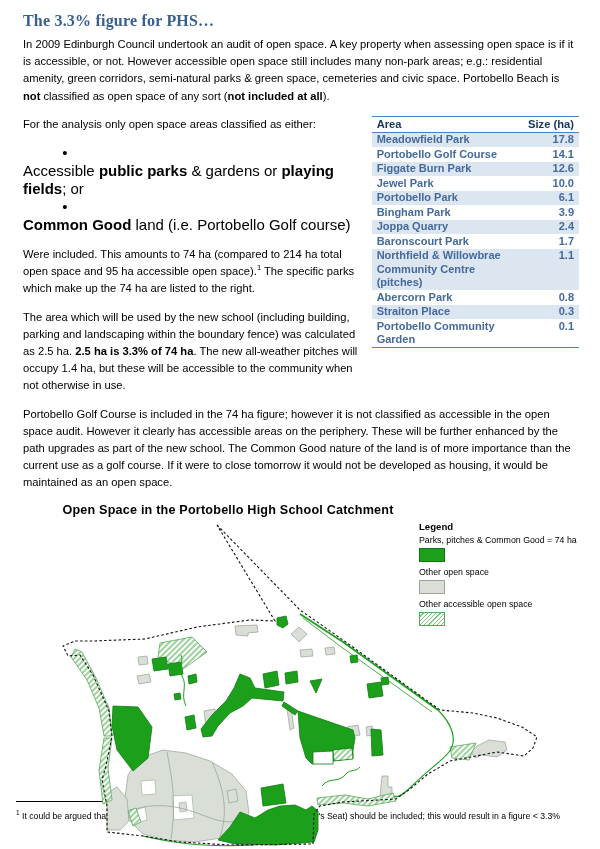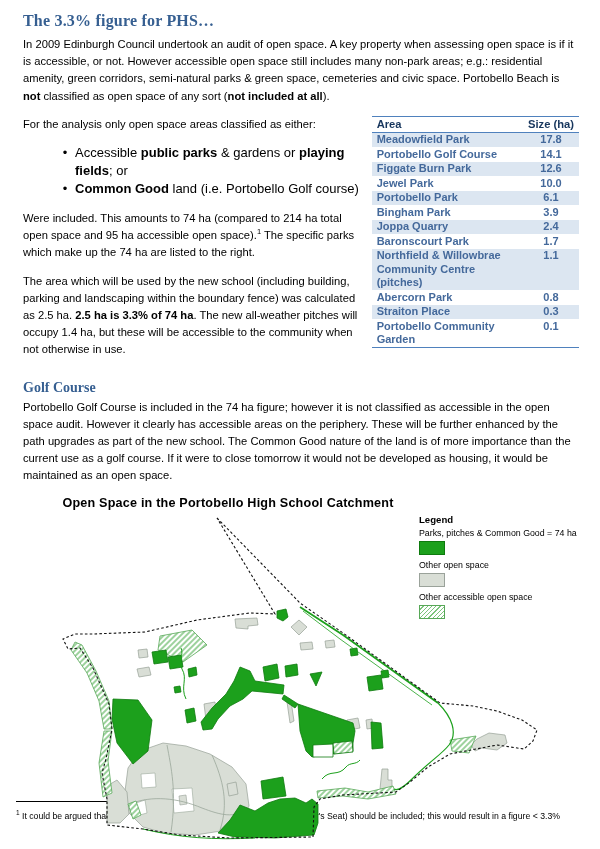--- a/index.html
+++ b/index.html
@@ -14,33 +14,33 @@
   }
   h2.doc-h2{
     font-family:"Liberation Serif",serif;font-size:14px;font-weight:bold;
     color:var(--heading-blue);margin:10px 0 3px 0;
   }
   p.body-text{font-size:11.2px;line-height:17.2px;margin:0 0 11px 0;}
   .two-col{display:flex;align-items:flex-start;}
   .col-left{width:343px;}
   .col-right{width:210px;margin-left:10px;}
   .bullets{margin:2px 0 12px 0;}
-  .bullet-row{display:flex;font-size:13px;line-height:18px;}
+  .bullet-row{display:flex;font-size:15px;line-height:18px;flex-direction:column;}
   .bullet-dot{width:20px;text-align:center;margin-left:32px;flex:0 0 auto;}
   .bullet-dot::before{content:"\2022";}
   
   table.park-table{
     width:100%;border-collapse:collapse;font-size:11px;font-weight:bold;
     border-top:1.4px solid var(--table-border);border-bottom:1.6px solid var(--table-border);
   }
   table.park-table th{
     color:var(--table-header-text);text-align:left;padding:1px 4px 2px 5px;
     border-bottom:1.4px solid var(--table-border);font-size:11.2px;
   }
-  table.park-table th.num,table.park-table td.num{text-align:center;width:46px;padding-right:5px;}
+  table.park-table th.num,table.park-table td.num{text-align:right;width:46px;padding-right:5px;}
   table.park-table td{color:var(--table-text);padding:0.5px 4px 0.5px 5px;vertical-align:top;line-height:13.5px;}
   table.park-table tbody tr:nth-child(odd) td{background:var(--table-row-alt);}
   sup.fn-ref{font-size:7.5px;vertical-align:super;line-height:0;}
   
   .map-wrap{position:relative;height:366px;margin-top:2px;}
   .map-title{
     position:absolute;left:10px;top:0;width:390px;text-align:center;
     font-size:12.6px;font-weight:bold;letter-spacing:.2px;z-index:3;
   }
   .map-svg{position:absolute;left:-23px;top:0;z-index:1;}
@@ -144,21 +144,20 @@
             </tr>
           <tr>
               <td>Portobello Community Garden</td>
               <td class="num">0.1</td>
             </tr>
         </tbody>
       </table>
     </div>
   </div>
 
-  <h2 class="doc-h2">Golf Course</h2>
   <p class="body-text">Portobello Golf Course is included in the 74 ha figure; however it is not classified as accessible in the open space audit. However it clearly has accessible areas on the periphery. These will be further enhanced by the path upgrades as part of the new school. The Common Good nature of the land is of more importance than the current use as a golf course. If it were to close tomorrow it would not be developed as housing, it would be maintained as an open space.</p>
 
   <div class="map-wrap">
     <div class="map-title">Open Space in the Portobello High School Catchment</div>
 
     <div class="legend">
       <div class="legend-title">Legend</div>
       <div class="legend-item">
         <div>Parks, pitches &amp; Common Good = 74 ha</div>
         <div class="swatch swatch-solid"></div>

